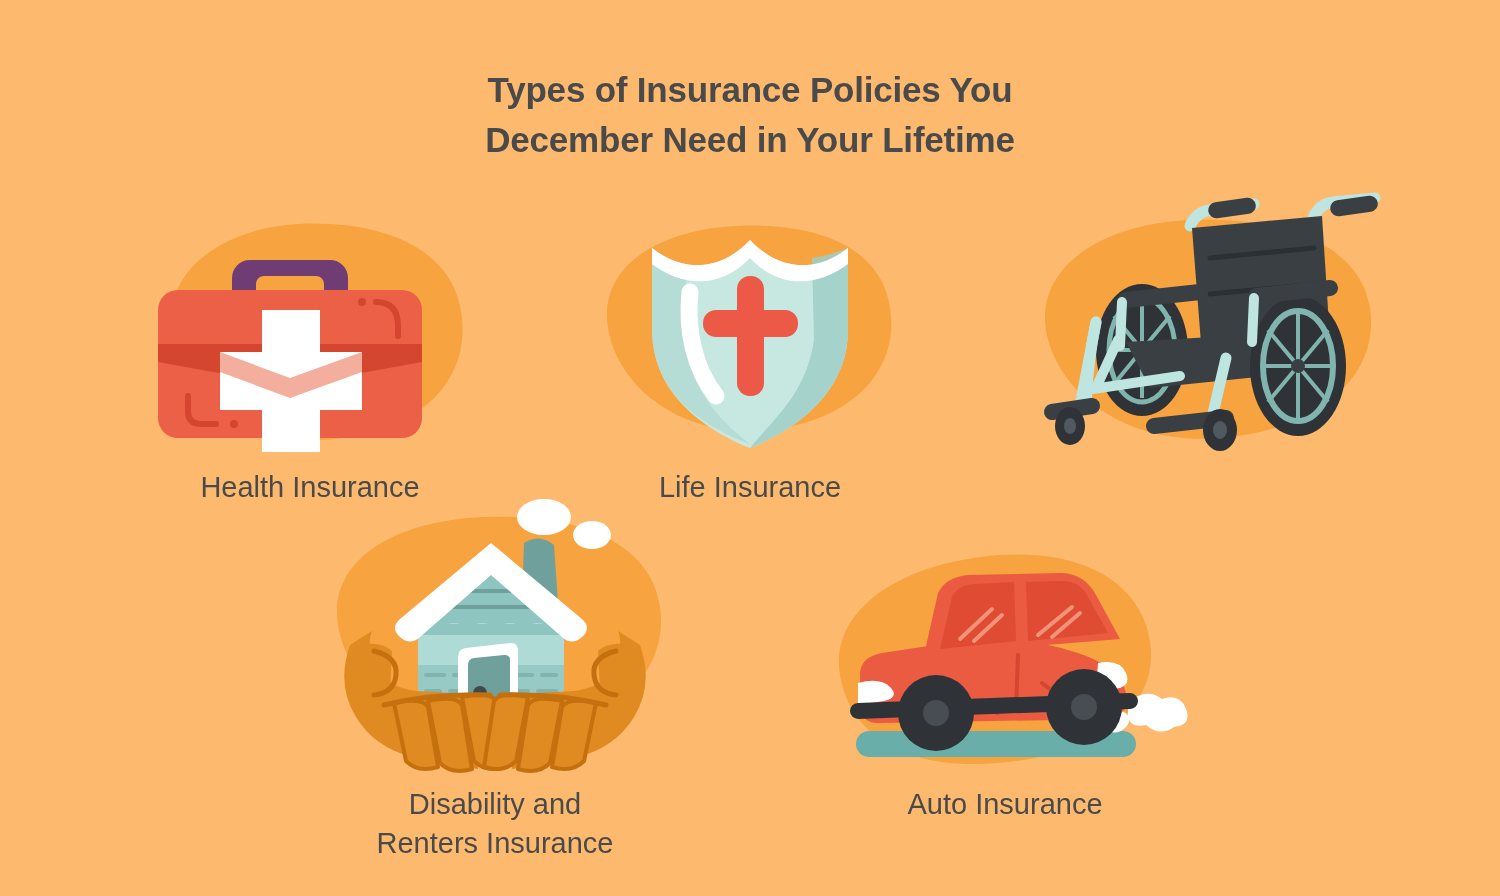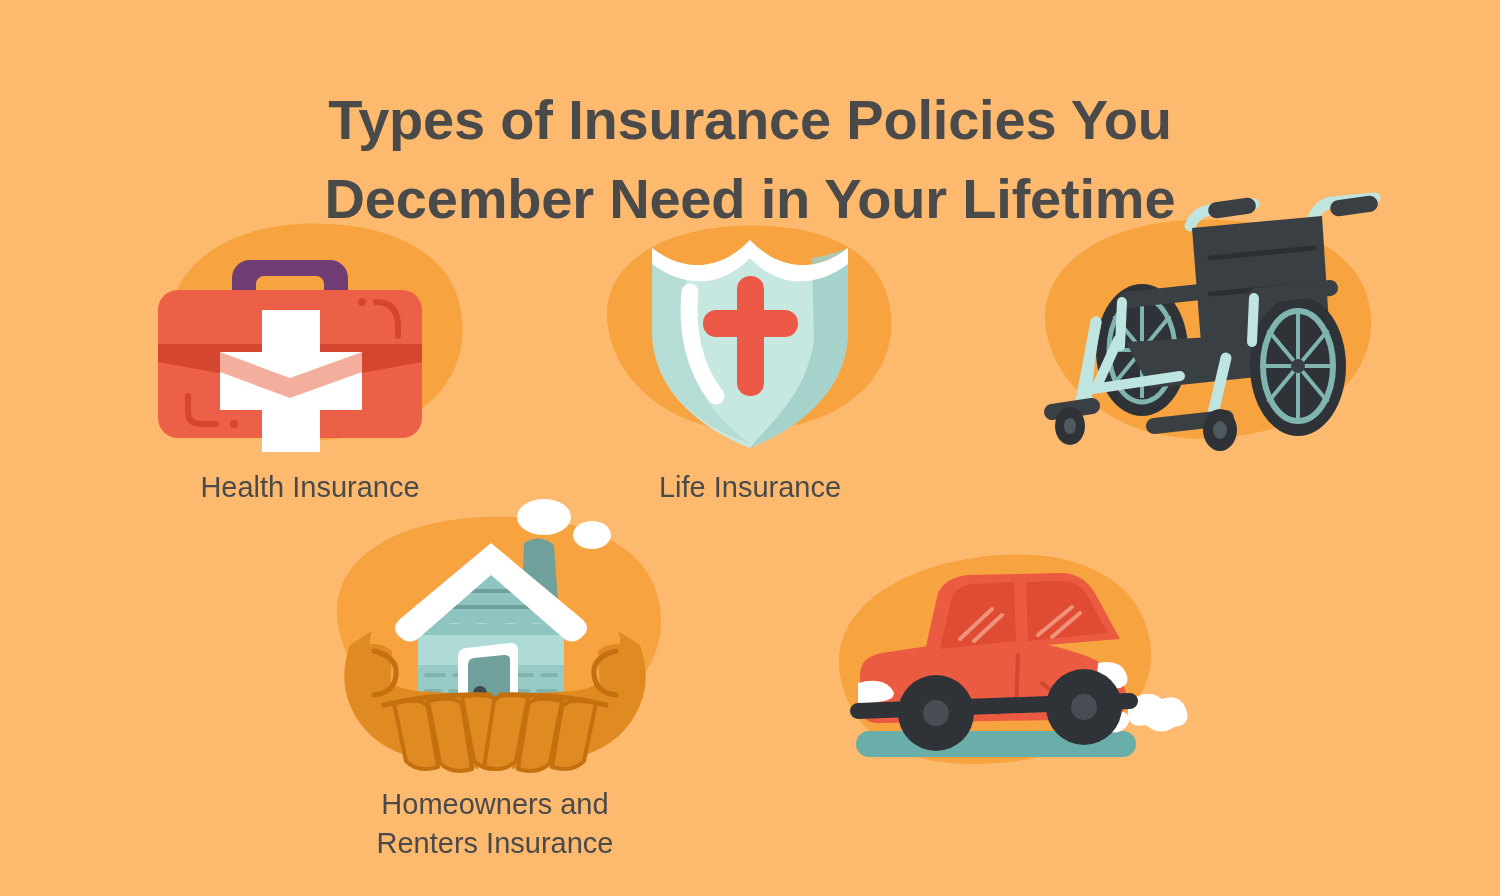--- a/index.html
+++ b/index.html
@@ -21,21 +21,21 @@
     overflow: hidden;
   }
 
   
   .title {
     position: absolute;
     top: 42px;
     left: 0;
     width: 1500px;
     text-align: center;
-    font-size: 56px;
+    font-size: 35px;
     font-weight: bold;
     line-height: 1.42;
     color: #4A4A4A;
     letter-spacing: -0.2px;
   }
   .title .line { display: block; }
 
   
   .card {
     position: absolute;
@@ -249,21 +249,21 @@
           <path d="M242 206 q-28 -6 -34 4 L198 274 q20 6 32 -6 Z"></path>
           <path d="M208 202 q-28 -6 -34 4 L164 272 q20 6 32 -6 Z"></path>
         </g>
 
         <path d="M296 156 q-24 6 -22 24 q2 18 22 20" fill="none" stroke="#C4700F" stroke-width="5" stroke-linecap="round"></path>
 
         <path d="M64 210 q48 -12 106 -10" fill="none" stroke="#C4700F" stroke-width="5" stroke-linecap="round"></path>
         <path d="M286 210 q-48 -12 -106 -10" fill="none" stroke="#C4700F" stroke-width="5" stroke-linecap="round"></path>
       </svg>
     </div>
-    <div class="label">Homeowners and
+    <div class="label">Disability and
 Renters Insurance</div>
   </div>
 
   <div class="card" id="card-auto">
     <div class="art">
       <svg width="350" height="245" viewBox="0 0 350 245">
 
         <path d="M10 140 C0 80 60 34 150 22 C246 10 310 44 320 106 C330 172 268 220 168 228 C76 236 20 200 10 140 Z" fill="#F7A33F"></path>
 
         <rect x="26" y="196" width="280" height="26" rx="13" fill="#69AEA8"></rect>
@@ -294,15 +294,16 @@
         <path d="M268 128 q22 -4 28 10 q6 14 -12 16 l-18 2 Z" fill="#FFFFFF"></path>
 
         <path d="M28 176 L300 166" stroke="#2F3338" stroke-width="16" stroke-linecap="round"></path>
 
         <circle cx="106" cy="178" r="38" fill="#2F3338"></circle>
         <circle cx="106" cy="178" r="13" fill="#474D53"></circle>
         <circle cx="254" cy="172" r="38" fill="#2F3338"></circle>
         <circle cx="254" cy="172" r="13" fill="#474D53"></circle>
       </svg>
     </div>
+    <div class="label">Auto Insurance</div>
   </div>
 
 </div>
 
 </body></html>

